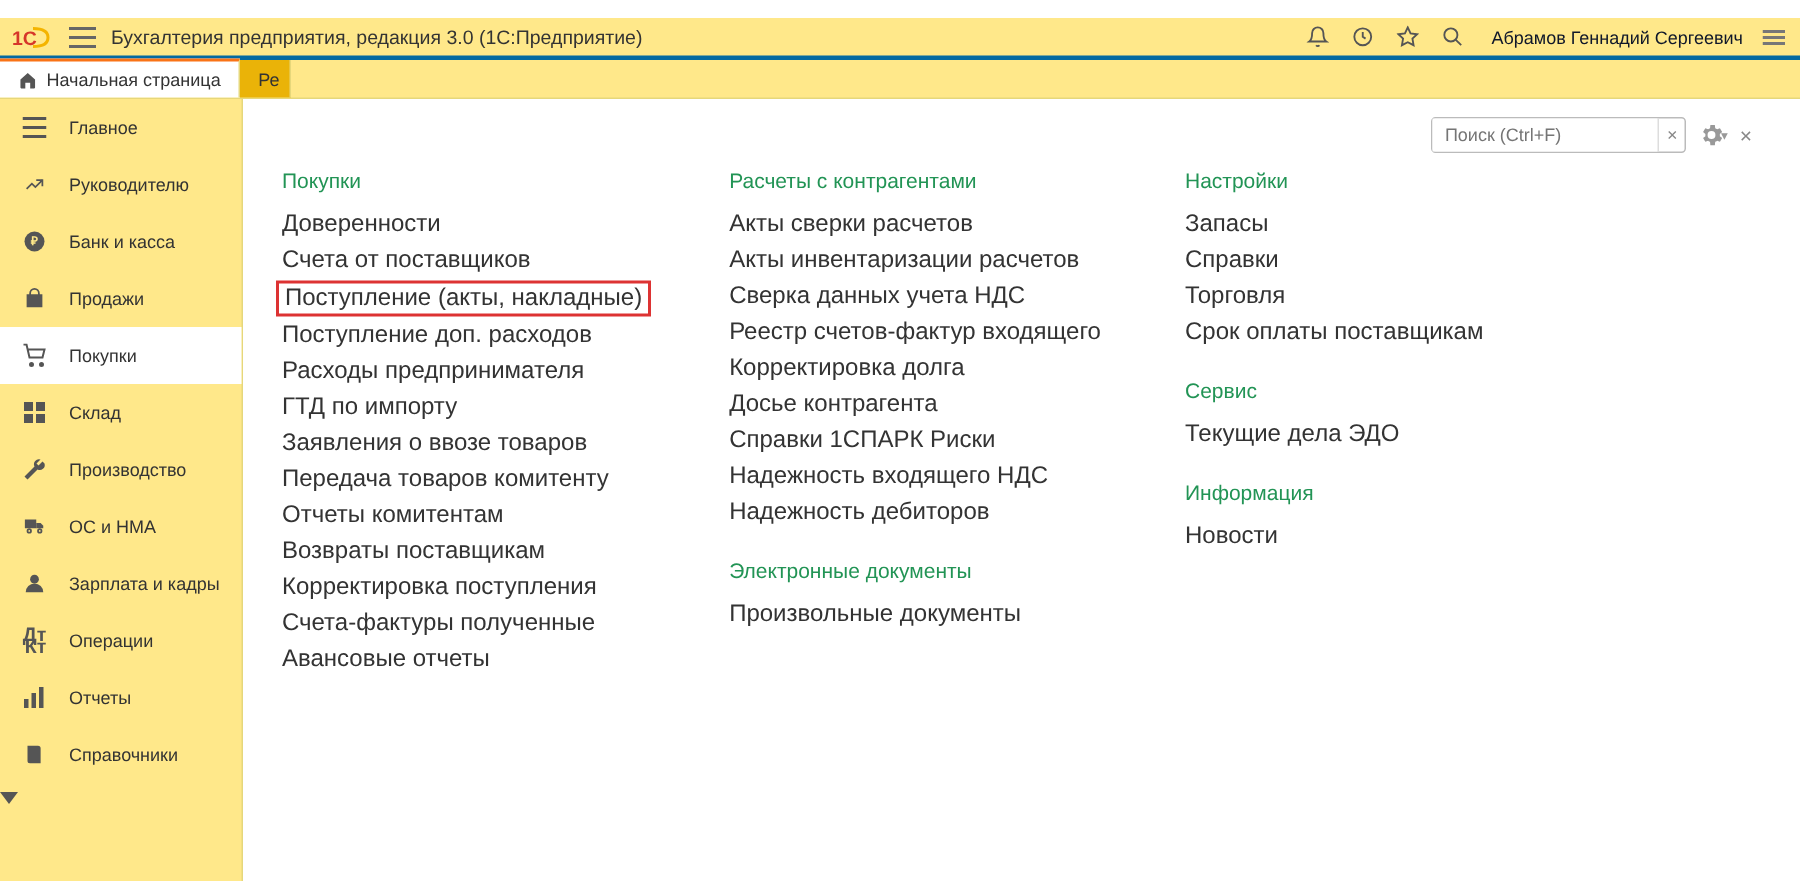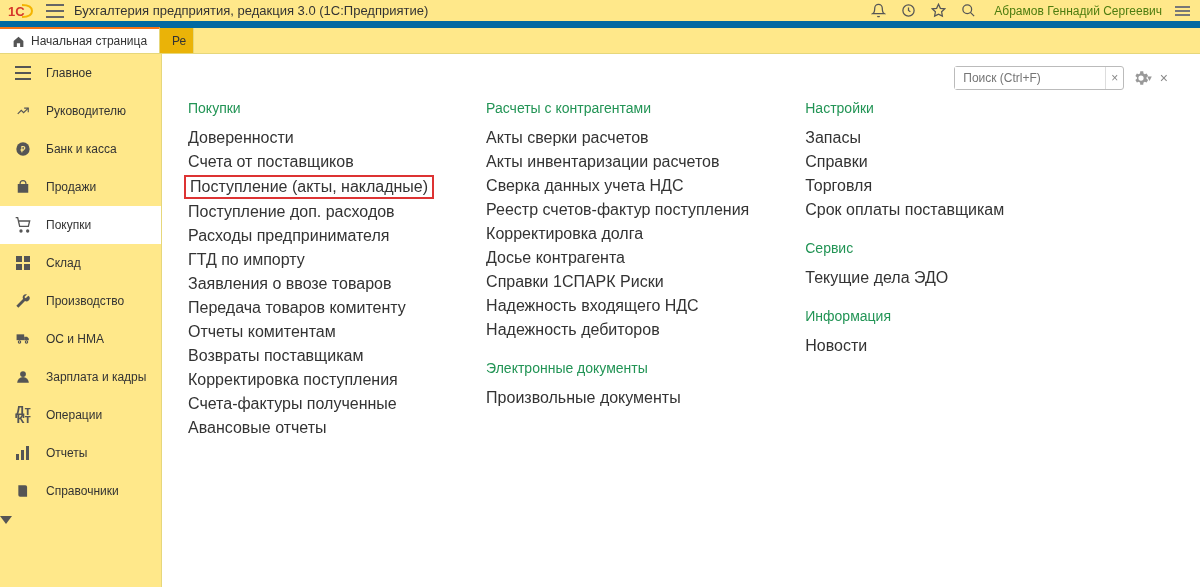--- a/index.html
+++ b/index.html
@@ -1,24 +1,24 @@
 <!DOCTYPE html>
 <html><head>
 <meta charset="utf-8">
 <style>
   html,body{margin:0;padding:0;font-family:Arial,Helvetica,sans-serif;font-size:13px;color:#333;background:#fff;}
   *{box-sizing:border-box;}
-  .topbar{height:28px;background:#ffe88a;border-bottom:7px solid #0369a1;display:flex;align-items:center;padding:0 8px;gap:10px;}
+  .topbar{height:28px;background:#ffe88a;border-bottom:3px solid #0369a1;display:flex;align-items:center;padding:0 8px;gap:10px;margin-top:12px;}
   .topbar .logo{width:28px;height:18px;display:flex;align-items:center;justify-content:center;}
   .topbar .hamburger{width:18px;height:14px;display:flex;flex-direction:column;justify-content:space-between;cursor:pointer;}
   .topbar .hamburger span{height:2px;background:#666;display:block;}
   .topbar .title{flex:0 0 auto;color:#333;font-size:13px;}
   .topbar .spacer{flex:1;}
   .top-icn{width:20px;height:20px;display:flex;align-items:center;justify-content:center;color:#555;cursor:pointer;font-size:15px;}
-  .user-block{display:flex;align-items:center;gap:6px;font-size:12px;color:#4d7c0f;margin-left:6px;}
+  .user-block{display:flex;align-items:center;gap:6px;font-size:12px;color:#0f172a;margin-left:6px;}
   .tabbar{height:26px;background:#ffe88a;border-bottom:1px solid #e6d77b;display:flex;align-items:stretch;}
   .tab{display:flex;align-items:center;gap:6px;padding:0 12px;border-right:1px solid #e6d77b;font-size:12px;background:#eab308;cursor:pointer;}
   .tab.active{background:#fff;border-top:2px solid #f97316;margin-top:-1px;}
   .tab .home-ic{font-size:13px;color:#555;}
   .tab.cut{max-width:34px;overflow:hidden;white-space:nowrap;}
   .body{display:flex;height:calc(587px - 28px - 26px);}
   .sidebar{width:162px;background:#ffe88a;border-right:1px solid #e6d77b;display:flex;flex-direction:column;}
   .side-item{display:flex;align-items:center;gap:14px;padding:0 14px;height:38px;color:#333;font-size:12px;cursor:pointer;}
   .side-item.active{background:#fff;}
   .side-item .ic{width:18px;height:18px;display:flex;align-items:center;justify-content:center;color:#555;font-size:14px;}
@@ -242,21 +242,21 @@
       <div class="col">
         <div class="sect-h">Покупки</div>
         <div id="sec-purchases"><a class="lnk">Доверенности</a><a class="lnk">Счета от поставщиков</a><a class="lnk hl">Поступление (акты, накладные)</a><br><a class="lnk">Поступление доп. расходов</a><a class="lnk">Расходы предпринимателя</a><a class="lnk">ГТД по импорту</a><a class="lnk">Заявления о ввозе товаров</a><a class="lnk">Передача товаров комитенту</a><a class="lnk">Отчеты комитентам</a><a class="lnk">Возвраты поставщикам</a><a class="lnk">Корректировка поступления</a><a class="lnk">Счета-фактуры полученные</a><a class="lnk">Авансовые отчеты</a></div>
       </div>
       <div class="col">
         <div class="sect-h">Расчеты с контрагентами</div>
         <div id="sec-settlements">
             <a class="lnk">Акты сверки расчетов</a>
             <a class="lnk">Акты инвентаризации расчетов</a>
             <a class="lnk">Сверка данных учета НДС</a>
-            <a class="lnk">Реестр счетов-фактур поступления</a>
+            <a class="lnk">Реестр счетов-фактур входящего</a>
             <a class="lnk">Корректировка долга</a>
             <a class="lnk">Досье контрагента</a>
             <a class="lnk">Справки 1СПАРК Риски</a>
             <a class="lnk">Надежность входящего НДС</a>
             <a class="lnk">Надежность дебиторов</a>
           </div>
         <div class="sect-h mt">Электронные документы</div>
         <div id="sec-edocs">
             <a class="lnk">Произвольные документы</a>
           </div>

